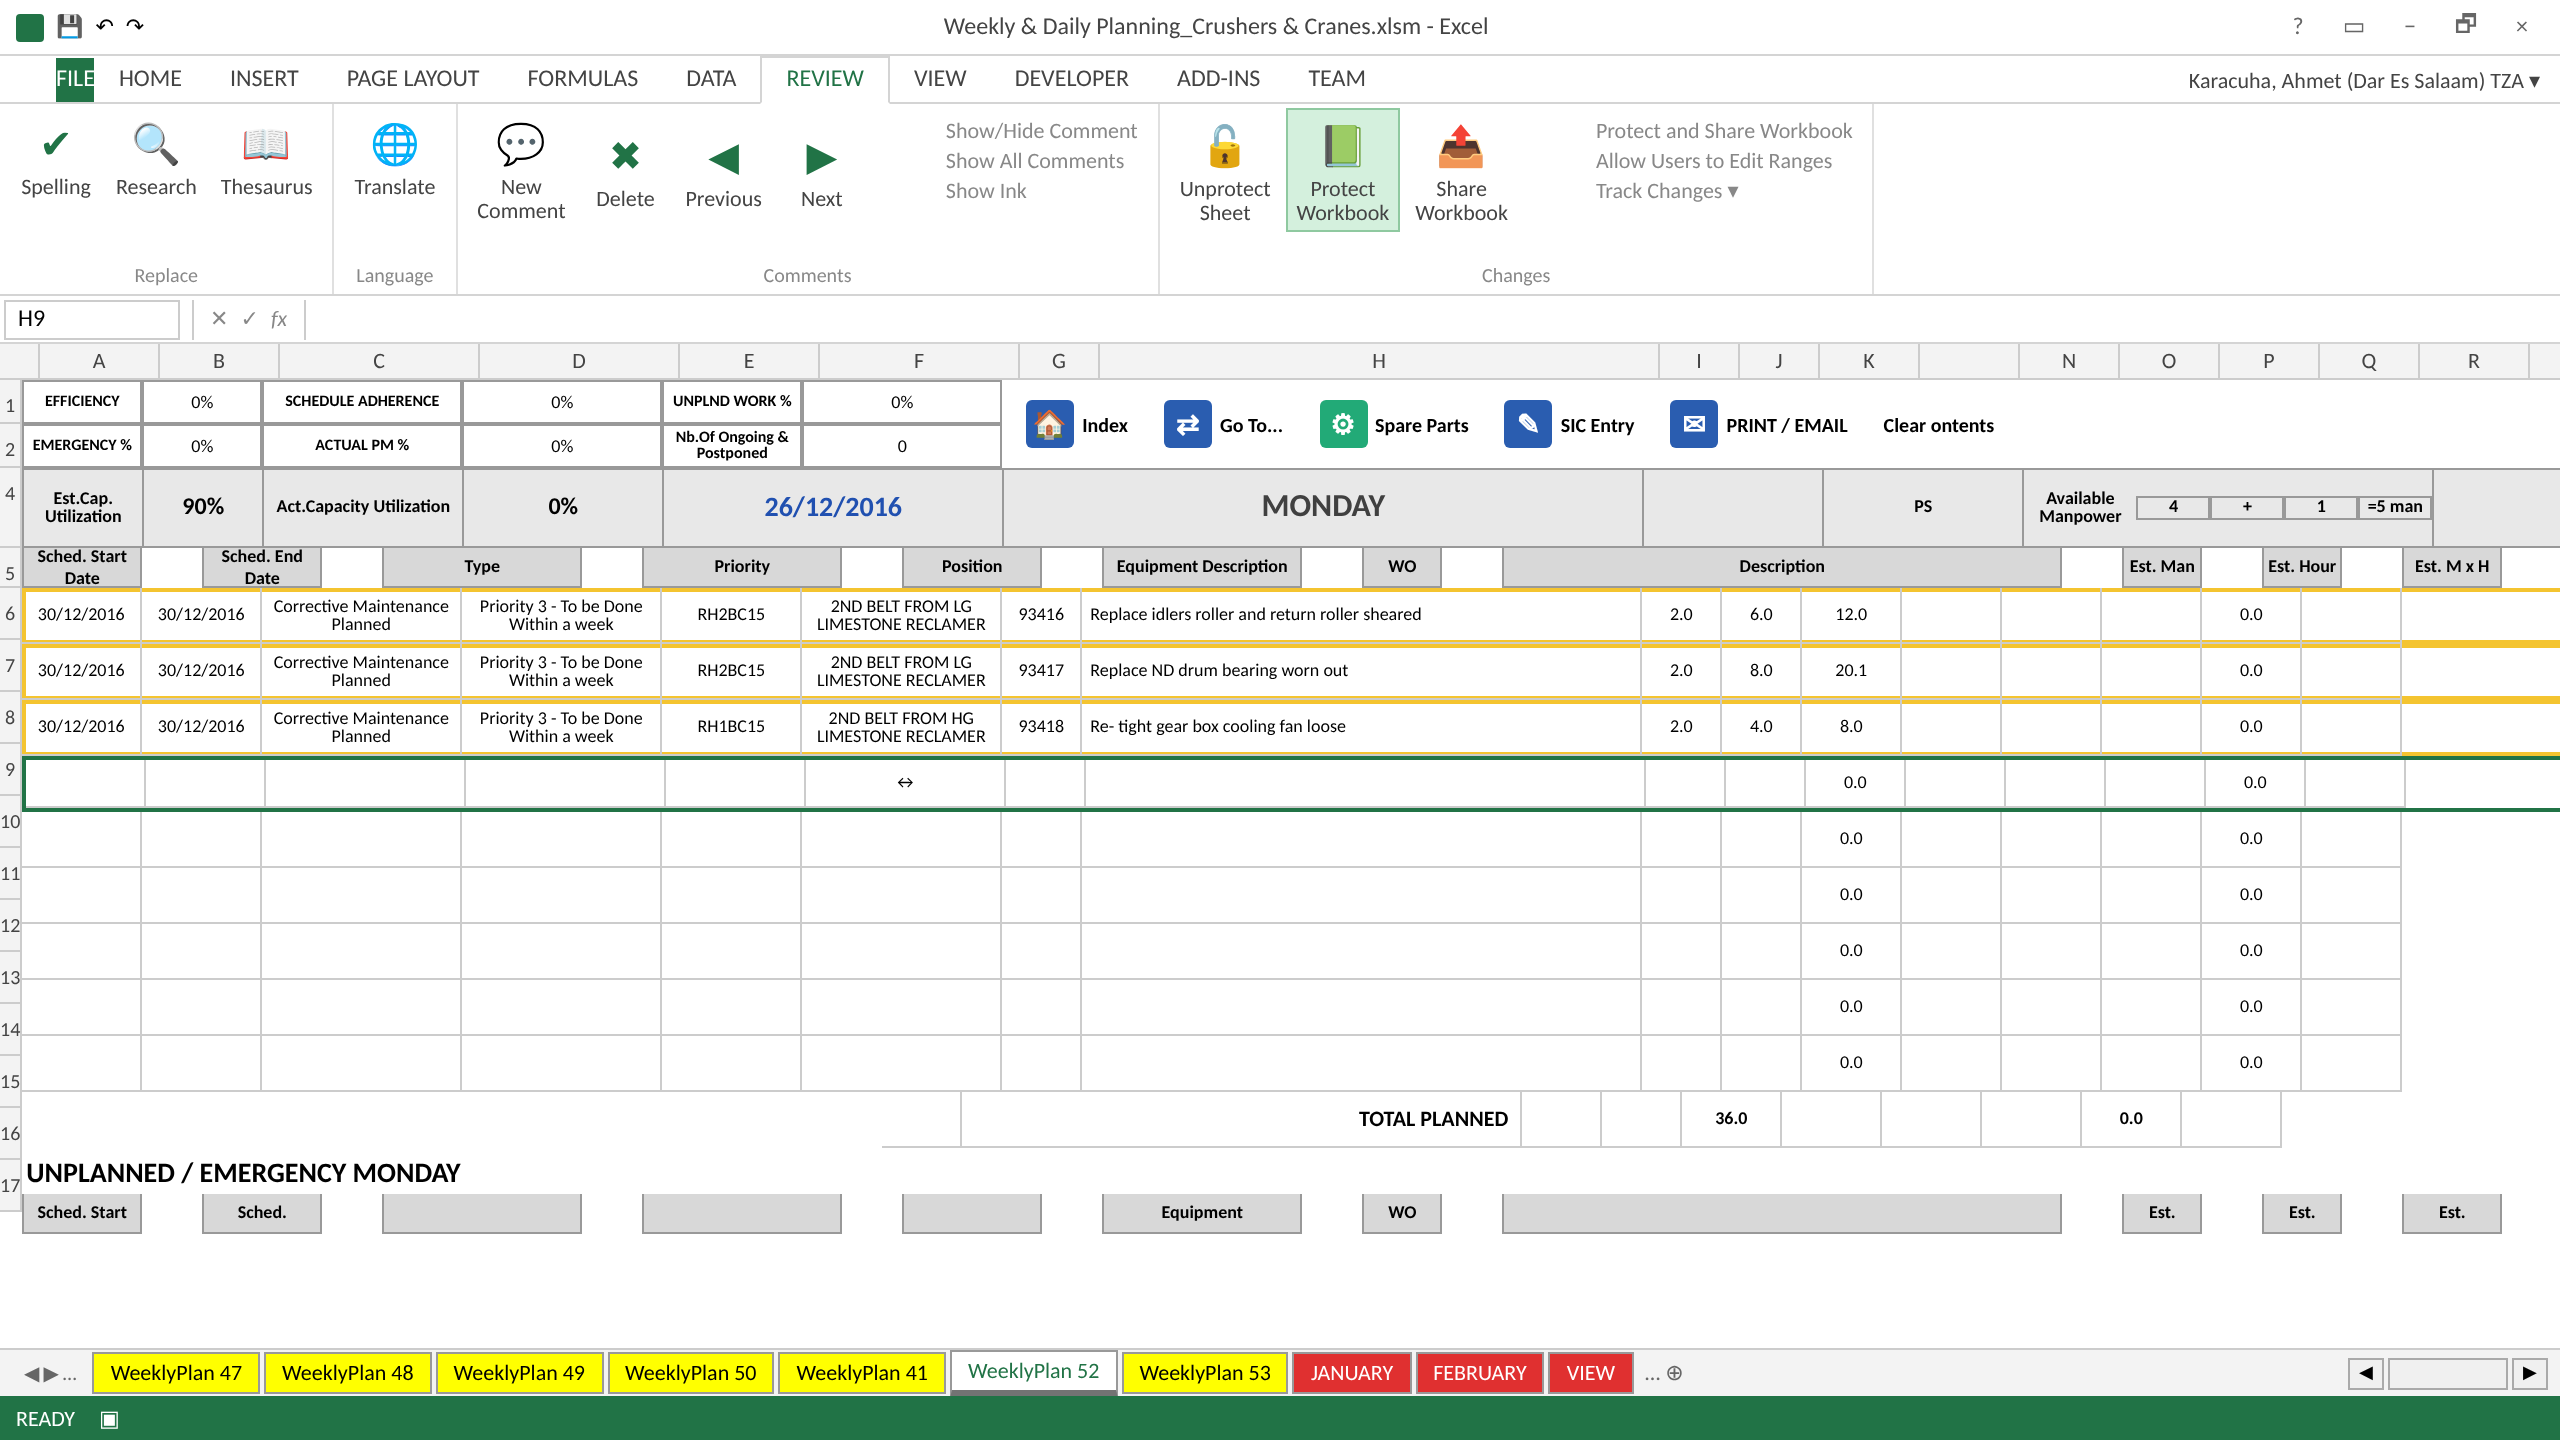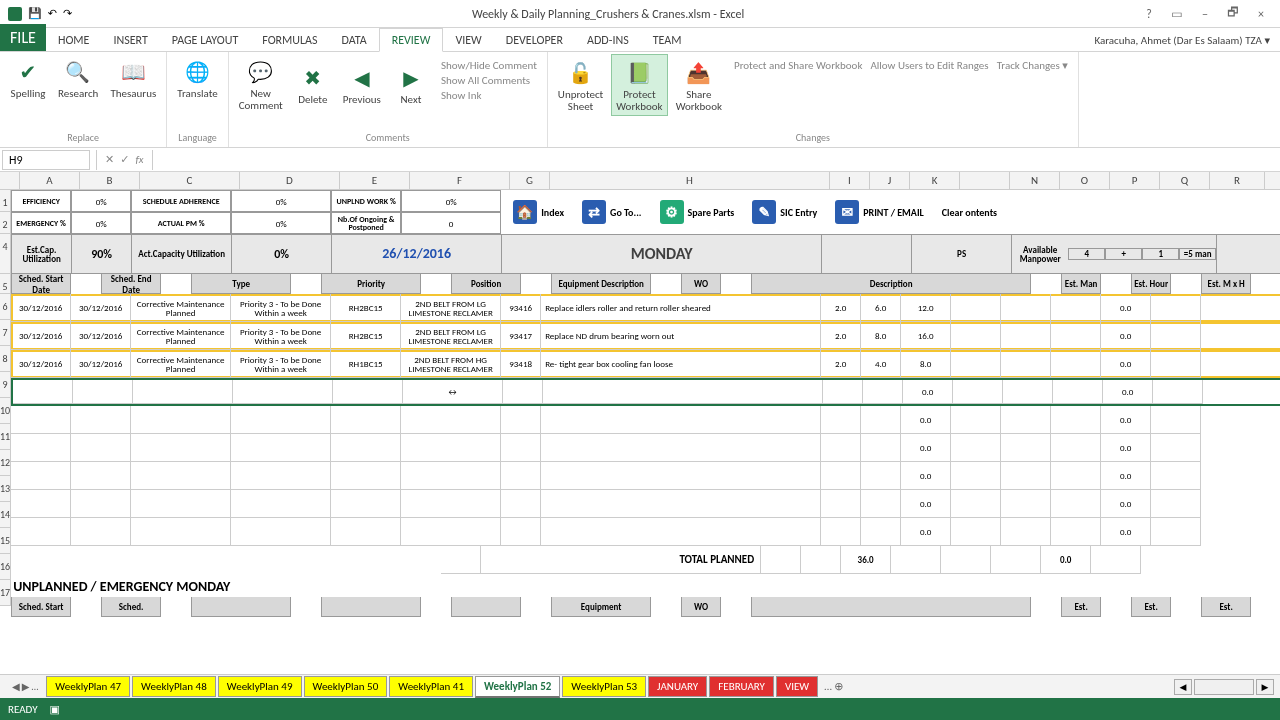--- a/index.html
+++ b/index.html
@@ -8,35 +8,35 @@
 
 .titlebar { height:28px; background:#fff; display:flex; align-items:center; border-bottom:1px solid #d4d4d4; }
 .titlebar .qat { display:flex; gap:6px; padding:0 8px; }
 .titlebar .qat-icon { width:14px; height:14px; background:#217346; border-radius:2px; }
 .titlebar .title { flex:1; text-align:center; color:#444; font-size:12px; }
 .titlebar .win-controls { display:flex; gap:2px; padding-right:6px; }
 .titlebar .win-controls span { display:inline-flex; width:26px; height:20px; justify-content:center; align-items:center; color:#666; font-size:12px; }
 
 
 .tabs { height:24px; display:flex; align-items:end; background:#fff; border-bottom:1px solid #d4d4d4; padding-left:0; }
-.tabs .file-tab { background:#217346; color:#fff; padding:4px 10px; font-size:16px; }
+.tabs .file-tab { background:#217346; color:#fff; padding:4px 0; font-size:12px;margin-left:28px; }
 .tabs .tab { padding:4px 12px; font-size:12px; color:#444; text-transform:uppercase; }
 .tabs .tab.active { border:1px solid #d4d4d4; border-bottom:1px solid #fff; background:#fff; color:#217346; margin-bottom:-1px; }
 .tabs .user { margin-left:auto; padding:4px 10px; font-size:11px; color:#444; }
 
 
 .ribbon { height:96px; background:#fff; border-bottom:1px solid #d4d4d4; display:flex; }
 .rgroup { border-right:1px solid #e0e0e0; padding:2px 6px; display:flex; flex-direction:column; justify-content:space-between; }
 .rgroup .btns { display:flex; gap:4px; }
 .rbtn { display:flex; flex-direction:column; align-items:center; justify-content:center; padding:2px 4px; min-width:44px; }
 .rbtn.active { background:#d4f0dd; border:1px solid #8fc9a0; }
 .rbtn .icon { width:32px; height:32px; display:flex; align-items:center; justify-content:center; font-size:20px; color:#217346; }
 .rbtn .lbl { font-size:11px; color:#444; text-align:center; line-height:1.1; }
 .rgroup .gname { font-size:10px; color:#888; text-align:center; padding:1px 0; }
-.rline { display:block; padding:1px 4px; font-size:11px; color:#888; white-space:nowrap; }
+.rline { display:block; padding:1px 4px; font-size:11px; color:#888; white-space:nowrap;margin-left:32px; }
 
 
 .fbar { height:24px; display:flex; align-items:center; border-bottom:1px solid #d4d4d4; background:#fff; }
 .fbar .namebox { width:88px; border:1px solid #ccc; padding:2px 6px; margin:2px; font-size:12px; }
 .fbar .fx { padding:0 8px; border-left:1px solid #ccc; border-right:1px solid #ccc; margin:0 4px; height:20px; display:flex; align-items:center; gap:6px; color:#888; }
 .fbar .formula { flex:1; padding:2px 6px; }
 
 
 .grid { position:relative; background:#fff; }
 .colhdr { display:flex; height:18px; background:#f3f3f3; border-bottom:1px solid #ccc; }
@@ -67,21 +67,21 @@
 .callout { position:absolute; left:160px; top:496px; width:890px; height:82px; background:#fdecc8; border:1px solid #cba; display:flex; align-items:center; justify-content:center; font-size:28px; color:#333; font-family:Arial; }
 .callout::after { content:''; position:absolute; bottom:-24px; left:440px; border:16px solid transparent; border-top-color:#fdecc8; }
 
 .unpln-hdr { font-size:14px; font-weight:bold; padding:4px 0 2px 2px; }
 
 
 .sheettabs { position:absolute; bottom:22px; left:0; right:0; height:24px; background:#f3f3f3; display:flex; align-items:center; border-top:1px solid #ccc; padding:0 6px; gap:2px; }
 .sheettabs .nav { display:flex; gap:2px; color:#666; font-size:10px; padding:0 6px; }
 .stab { padding:3px 8px; font-size:11px; border:1px solid #999; }
 .stab.yellow { background:#ffff00; }
-.stab.active { background:#fff; color:#217346; font-weight:bold; border-bottom:2px solid #737373; }
+.stab.active { background:#fff; color:#217346; font-weight:normal; border-bottom:4px solid #737373; }
 .stab.red { background:#e03030; color:#fff; }
 .sheettabs .scroll { margin-left:auto; display:flex; gap:2px; }
 .sheettabs .scroll span { width:18px; height:16px; border:1px solid #aaa; background:#f0f0f0; display:flex; align-items:center; justify-content:center; font-size:9px; }
 
 
 .status { position:absolute; bottom:0; left:0; right:0; height:22px; background:#217346; color:#fff; display:flex; align-items:center; padding:0 8px; font-size:11px; }
 
 
 .cA{width:60px}.cB{width:60px}.cC{width:100px}.cD{width:100px}.cE{width:70px}.cF{width:100px}.cG{width:40px}.cH{width:280px}.cI{width:40px}.cJ{width:40px}.cK{width:50px}.cL{width:50px}.cM{width:50px}.cN{width:50px}.cO{width:50px}.cP{width:50px}.cQ{width:55px}
 </style>
@@ -184,21 +184,21 @@
       <div class="rbtn active">
           <div class="icon">📗</div>
           <div class="lbl" style="white-space:pre">Protect
 Workbook</div>
         </div>
       <div class="rbtn">
           <div class="icon">📤</div>
           <div class="lbl" style="white-space:pre">Share
 Workbook</div>
         </div>
-      <div style="display:flex;flex-direction:row;padding-top:4px">
+      <div style="display:flex;flex-direction:column;padding-top:4px">
         <span class="rline">Protect and Share Workbook</span>
         <span class="rline">Allow Users to Edit Ranges</span>
         <span class="rline">Track Changes ▾</span>
       </div>
     </div>
     <div class="gname">Changes</div>
   </div>
 </div>
 
 <div class="fbar">
@@ -363,21 +363,21 @@
             <div class="cA">30/12/2016</div>
             <div class="cB">30/12/2016</div>
             <div class="cC">Corrective Maintenance Planned</div>
             <div class="cD">Priority 3 - To be Done Within a week</div>
             <div class="cE">RH2BC15</div>
             <div class="cF">2ND BELT FROM LG LIMESTONE RECLAMER</div>
             <div class="cG">93417</div>
             <div class="cH" style="justify-content:flex-start;padding-left:4px">Replace ND drum bearing worn out</div>
             <div class="cI">2.0</div>
             <div class="cJ">8.0</div>
-            <div class="cK">16.0</div>
+            <div class="cK">20.1</div>
             <div class="cL"></div>
             <div class="cM"></div>
             <div class="cN"></div>
             <div class="cO">0.0</div>
             <div class="cP"></div>
           </div>
           <div class="data-row hl">
             <div class="cA">30/12/2016</div>
             <div class="cB">30/12/2016</div>
             <div class="cC">Corrective Maintenance Planned</div>

